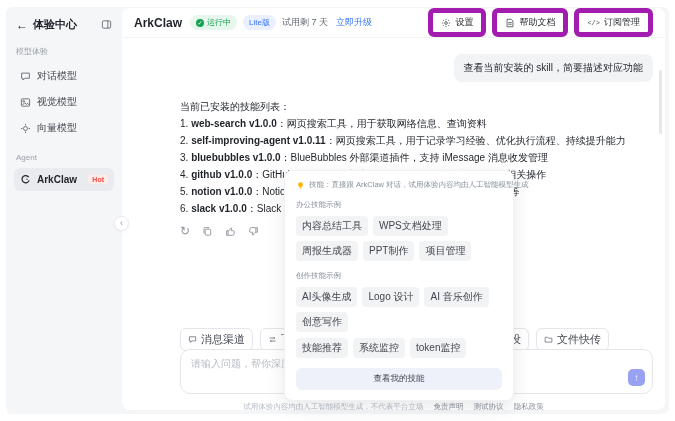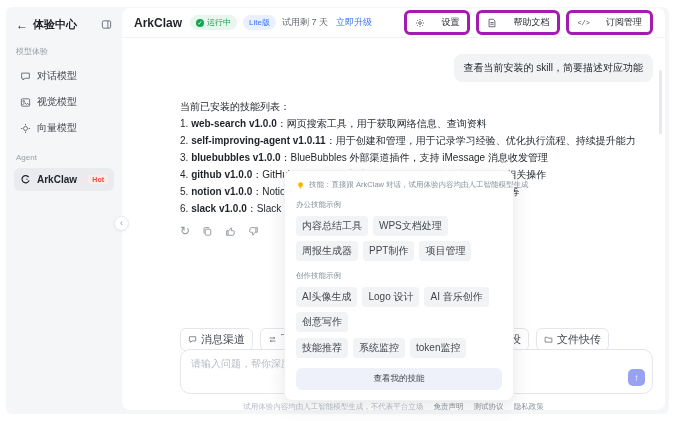--- a/index.html
+++ b/index.html
@@ -22,21 +22,21 @@
   .card { position:absolute; left:116px; top:1px; right:4px; bottom:4px; background:#fff; border-radius:8px; }
   .card-head { height:30px; display:flex; align-items:center; padding:0 12px; border-bottom:1px solid #f2f3f5; }
   .ch-title { font-size:12px; font-weight:bold; color:#1f2329; margin-right:8px; }
   .badge { font-size:8px; padding:2px 6px; border-radius:8px; margin-right:6px; display:flex; align-items:center; gap:3px; }
   .badge.run { background:#e8f7ee; color:#13a352; }
   .badge.lite { background:#eaf0ff; color:#3370ff; }
   .check-dot { width:8px; height:8px; border-radius:50%; background:#13a352; color:#fff; font-size:6px; line-height:8px; text-align:center; display:inline-block; }
   .trial { font-size:9px; color:#646a73; margin-right:8px; }
   .upgrade { font-size:9px; color:#3370ff; cursor:pointer; }
   .ch-actions { margin-left:auto; display:flex; gap:6px; }
-  .hbtn { display:flex; align-items:center; gap:16px; border:3px solid #a21caf; border-radius:6px; background:#fff; padding:3px 8px; font-size:9px; color:#1f2329; cursor:pointer; }
+  .hbtn { display:flex; align-items:center; gap:4px; border:5px solid #a21caf; border-radius:6px; background:#fff; padding:3px 8px; font-size:9px; color:#1f2329; cursor:pointer; }
   .hbtn .ic { display:flex; color:#4a4f58; }
   .code-ic { font-family:"Liberation Mono", monospace; font-size:7px; color:#4a4f58; }
 
   
   .content { position:absolute; left:58px; right:12px; top:36px; bottom:96px; display:flex; flex-direction:column; }
   .user-row { display:flex; justify-content:flex-end; margin-top:10px; }
   .user-bubble { background:#f2f3f5; border-radius:8px; padding:7px 10px; font-size:10px; color:#1f2329; }
   .assistant { margin-top:16px; font-size:10px; color:#1f2329; line-height:17px; }
   .skill-line .sname { font-weight:bold; }
   .msg-actions { display:flex; gap:12px; margin-top:8px; color:#8f959e; align-items:center; }
@@ -178,21 +178,21 @@
     </div>
 
     <div class="content">
       <div class="user-row">
         <div class="user-bubble">查看当前安装的 skill，简要描述对应功能</div>
       </div>
 
       <div class="assistant">
         <div>当前已安装的技能列表：</div>
         <div class="skill-line"><span>1. </span><span class="sname">web-search v1.0.0</span><span>：网页搜索工具，用于获取网络信息、查询资料</span></div>
-        <div class="skill-line"><span>2. </span><span class="sname">self-improving-agent v1.0.11</span><span>：用于创建和管理，用于记录学习经验、优化执行流程、持续提升能力</span></div>
+        <div class="skill-line"><span>2. </span><span class="sname">self-improving-agent v1.0.11</span><span>：网页搜索工具，用于记录学习经验、优化执行流程、持续提升能力</span></div>
         <div class="skill-line"><span>3. </span><span class="sname">bluebubbles v1.0.0</span><span>：BlueBubbles 外部渠道插件，支持 iMessage 消息收发管理</span></div>
         <div class="skill-line"><span>4. </span><span class="sname">github v1.0.0</span><span>：GitHub 操作工具，支持 Issue、PR、CI 运行等 GitHub 相关操作</span></div>
         <div class="skill-line"><span>5. </span><span class="sname">notion v1.0.0</span><span>：Notion API 工具，用于创建和管理 Notion 页面、数据库 等</span></div>
         <div class="skill-line"><span>6. </span><span class="sname">slack v1.0.0</span><span>：Slack 接</span></div>
       </div>
 
       <div class="msg-actions">
         <span class="ic">↻</span>
         <span class="ic">
           <svg width="11" height="11" viewBox="0 0 12 12" fill="none" stroke="currentColor" stroke-width="1">

